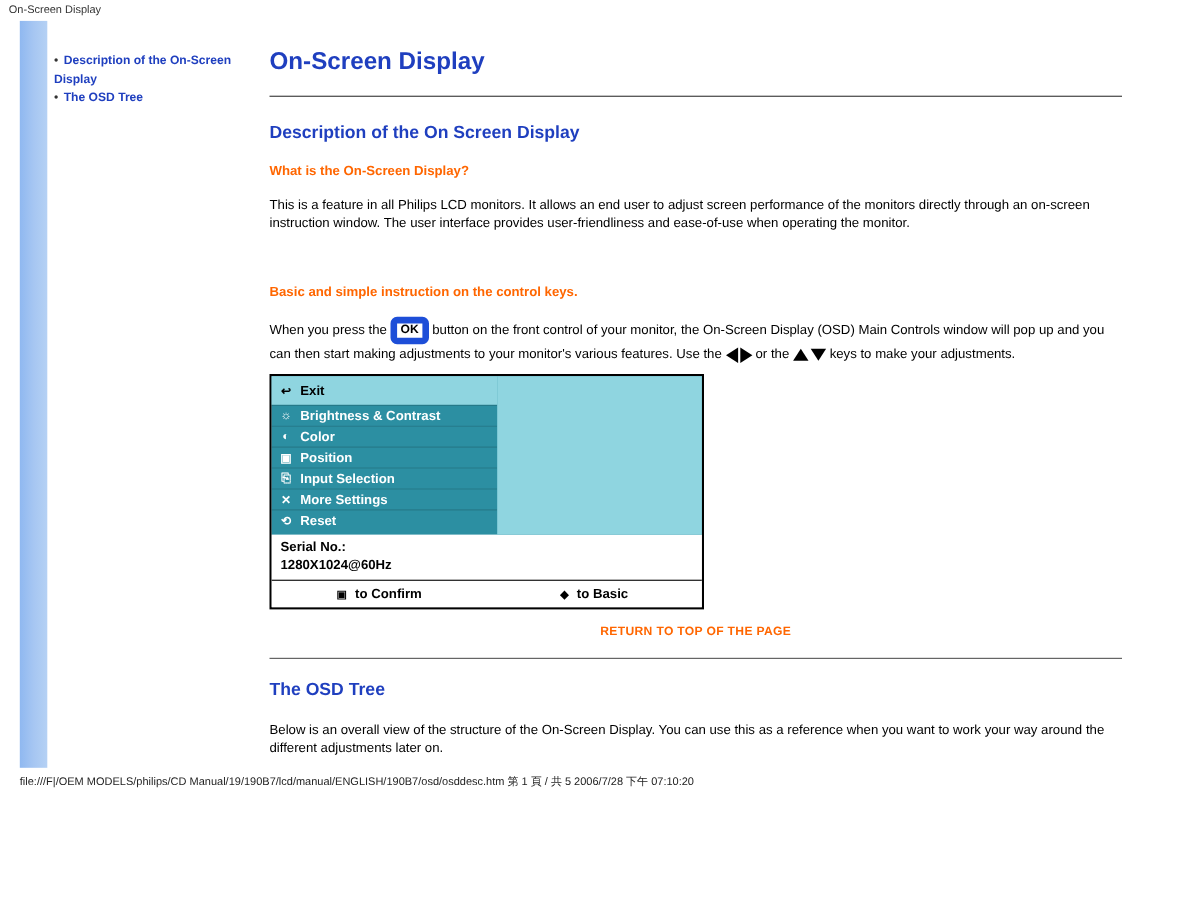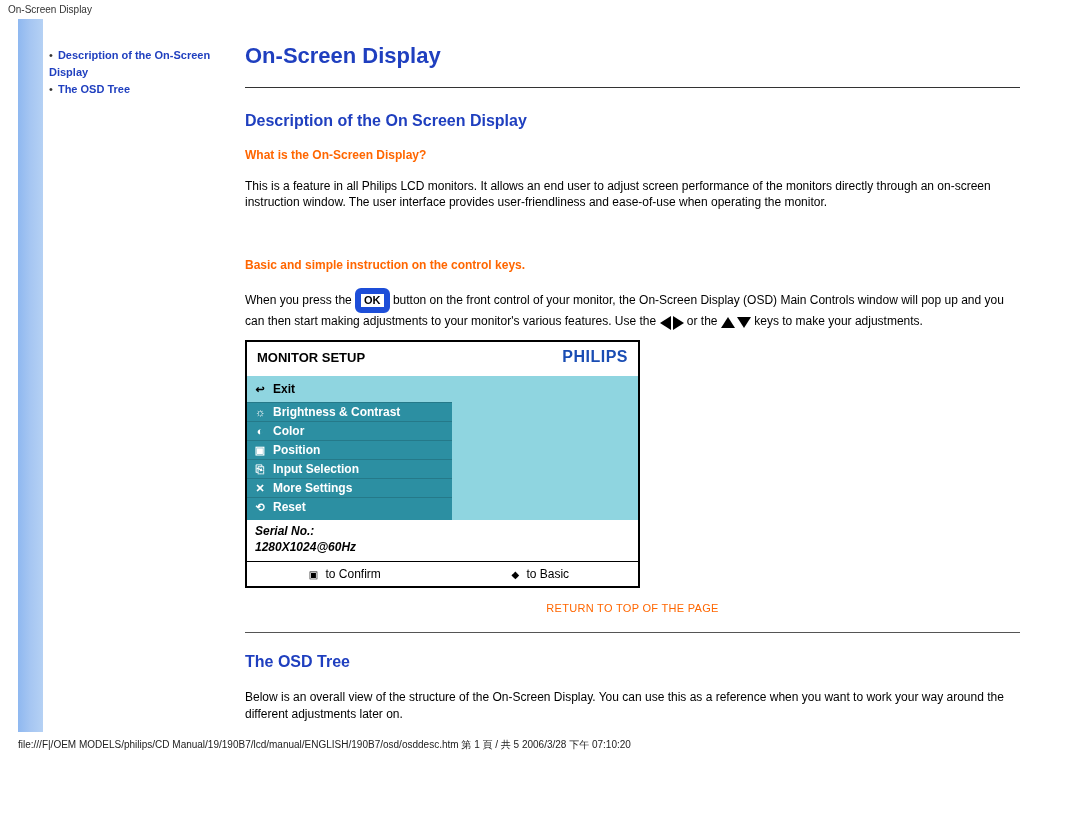--- a/index.html
+++ b/index.html
@@ -145,44 +145,43 @@
     display: inline-flex; align-items:center; justify-content:center;
     font-size: 11px;
   }
   .osd-info {
     background: #fff;
     color: #000;
     padding: 4px 12px 6px 8px;
     font-weight: bold;
     font-size: 12px;
     line-height: 1.3;
-    font-style: italic;
   }
   .osd-footer {
     background: #fff;
     border-top: 1px solid #000;
     display: flex;
     font-size: 12px;
-    font-weight: normal;
+    font-weight: bold;
   }
   .osd-footer > div {
     flex:1;
     text-align: center;
     padding: 5px 4px;
   }
   .osd-footer .small-icon { font-size:10px; margin-right:4px;}
   .return-link {
     display:block;
     text-align:center;
     color:#ff6600;
     font-size:11px;
     letter-spacing: 0.3px;
     margin: 8px 0 6px 0;
   }
-  .return-link a { color:#ff6600; text-decoration:none; }
+  .return-link a { color:#ff6600; text-decoration:none;font-weight:bold; }
   .footer-path {
     font-size:10px;
     padding: 6px 18px 10px 18px;
     color:#222;
     white-space: nowrap;
     overflow: hidden;
   }
   .right-col {
     width: 30px;
     flex-shrink:0;
@@ -223,24 +222,20 @@
       <span>When you press the </span>
       <span class="ok-btn">OK</span>
       <span> button on the front control of your monitor, the On-Screen Display (OSD) Main Controls window will pop up and you can then start making adjustments to your monitor's various features. Use the </span>
       <span class="inline-icon"><span class="arrow left"></span><span class="arrow right"></span></span>
       <span> or the </span>
       <span class="inline-icon"><span class="arrow up"></span><span class="arrow down"></span></span>
       <span> keys to make your adjustments.</span>
     </p>
 
     <div class="osd-box">
-      <div class="osd-header">
-        <span class="osd-header-title">MONITOR SETUP</span>
-        <span class="osd-brand">PHILIPS</span>
-      </div>
       <div class="osd-menu">
         <div class="osd-menu-inner">
           <div class="osd-menu-left">
             <div class="osd-item highlight">
               <span class="osd-icon">↩</span>
               <span>Exit</span>
             </div>
             <div class="osd-item">
               <span class="osd-icon">☼</span>
               <span>Brightness &amp; Contrast</span>
@@ -291,13 +286,13 @@
 
     <hr class="rule2">
 
     <h2 class="section">The OSD Tree</h2>
     <p class="body">Below is an overall view of the structure of the On-Screen Display. You can use this as a reference when you want to work your way around the different adjustments later on.</p>
   </div>
 
   <div class="right-col"></div>
 </div>
 
-<div class="footer-path">file:///F|/OEM MODELS/philips/CD Manual/19/190B7/lcd/manual/ENGLISH/190B7/osd/osddesc.htm 第 1 頁 / 共 5 2006/3/28 下午 07:10:20</div>
+<div class="footer-path">file:///F|/OEM MODELS/philips/CD Manual/19/190B7/lcd/manual/ENGLISH/190B7/osd/osddesc.htm 第 1 頁 / 共 5 2006/7/28 下午 07:10:20</div>
 
 </body></html>

